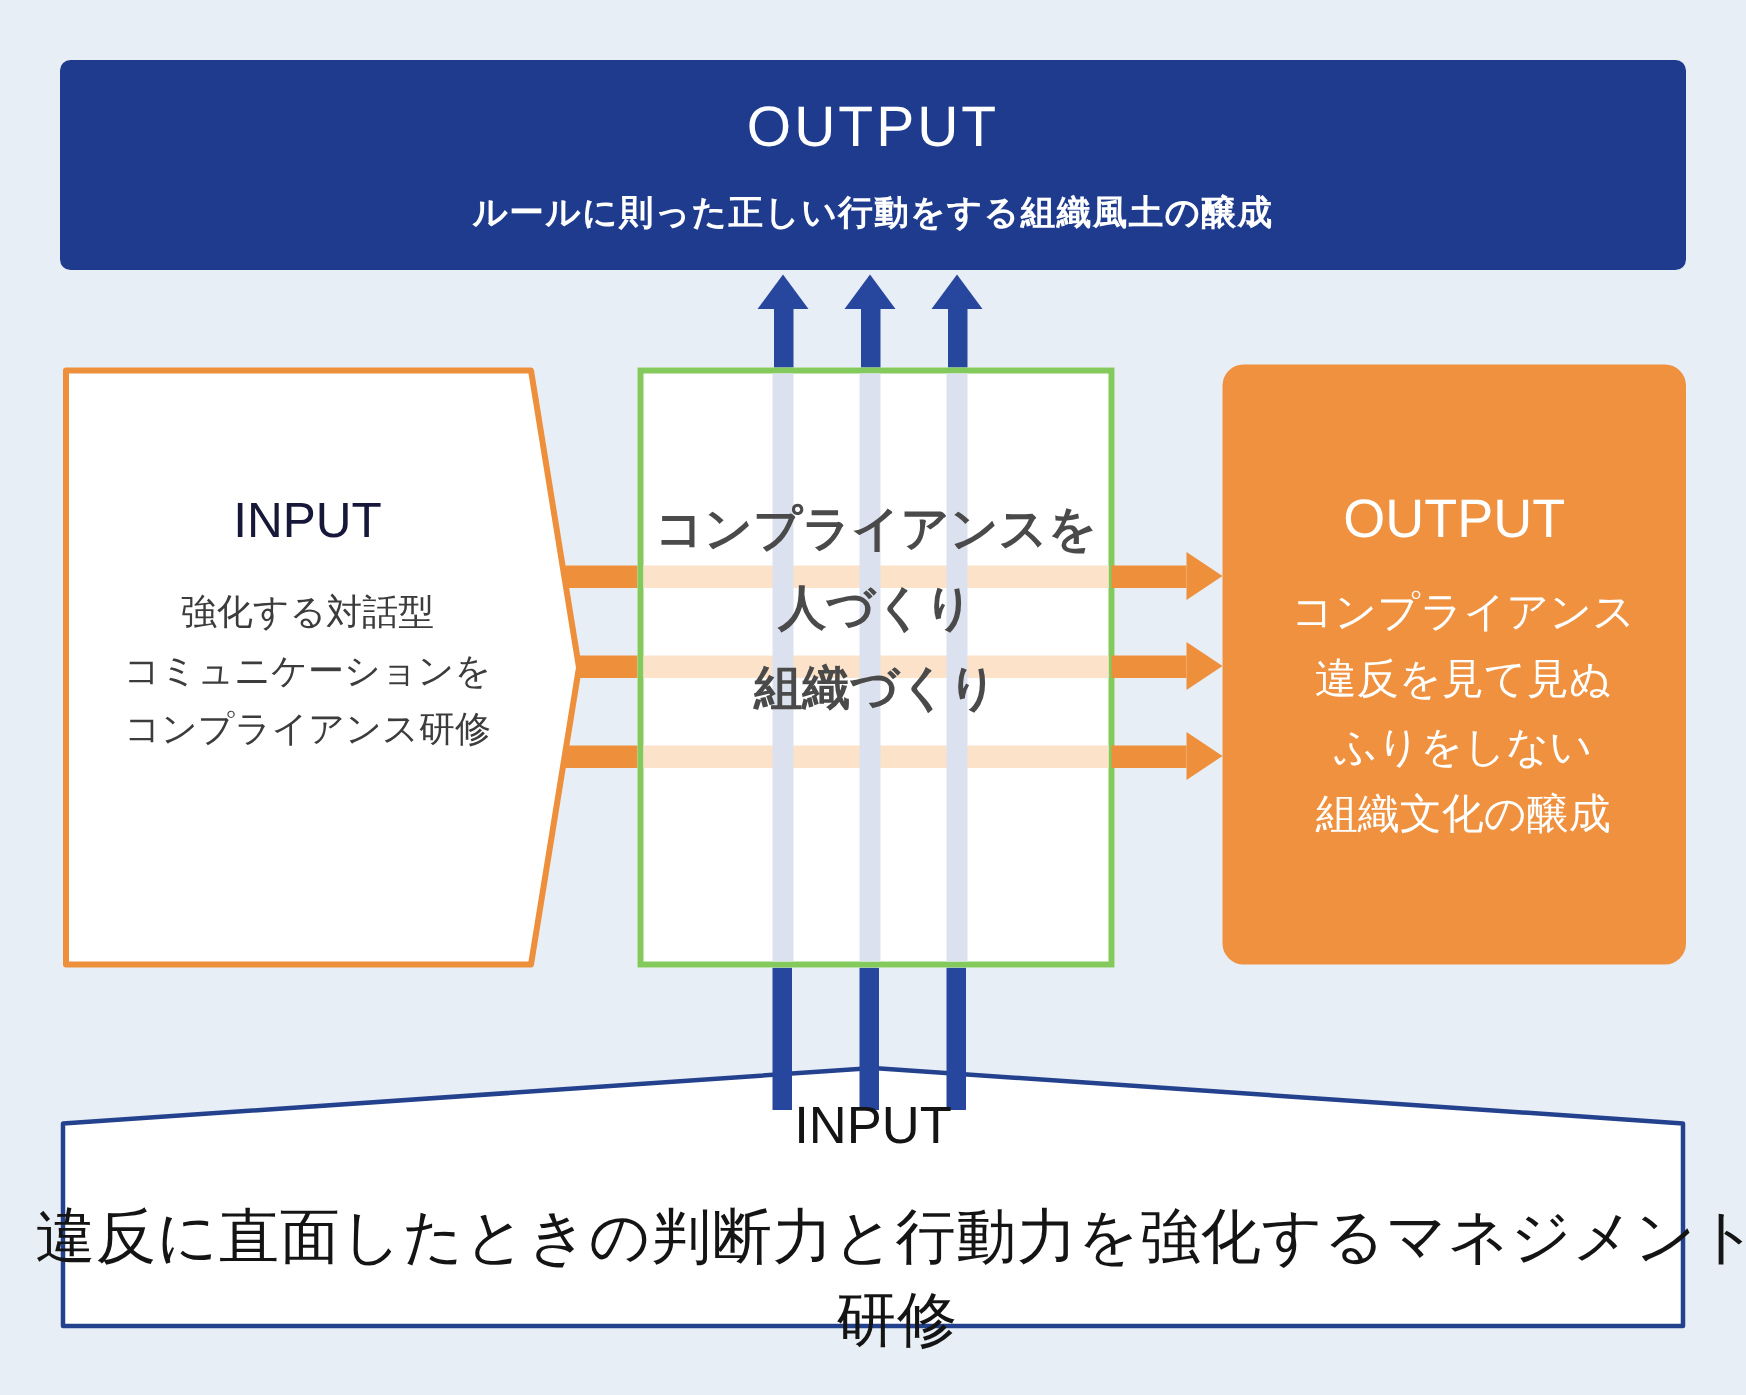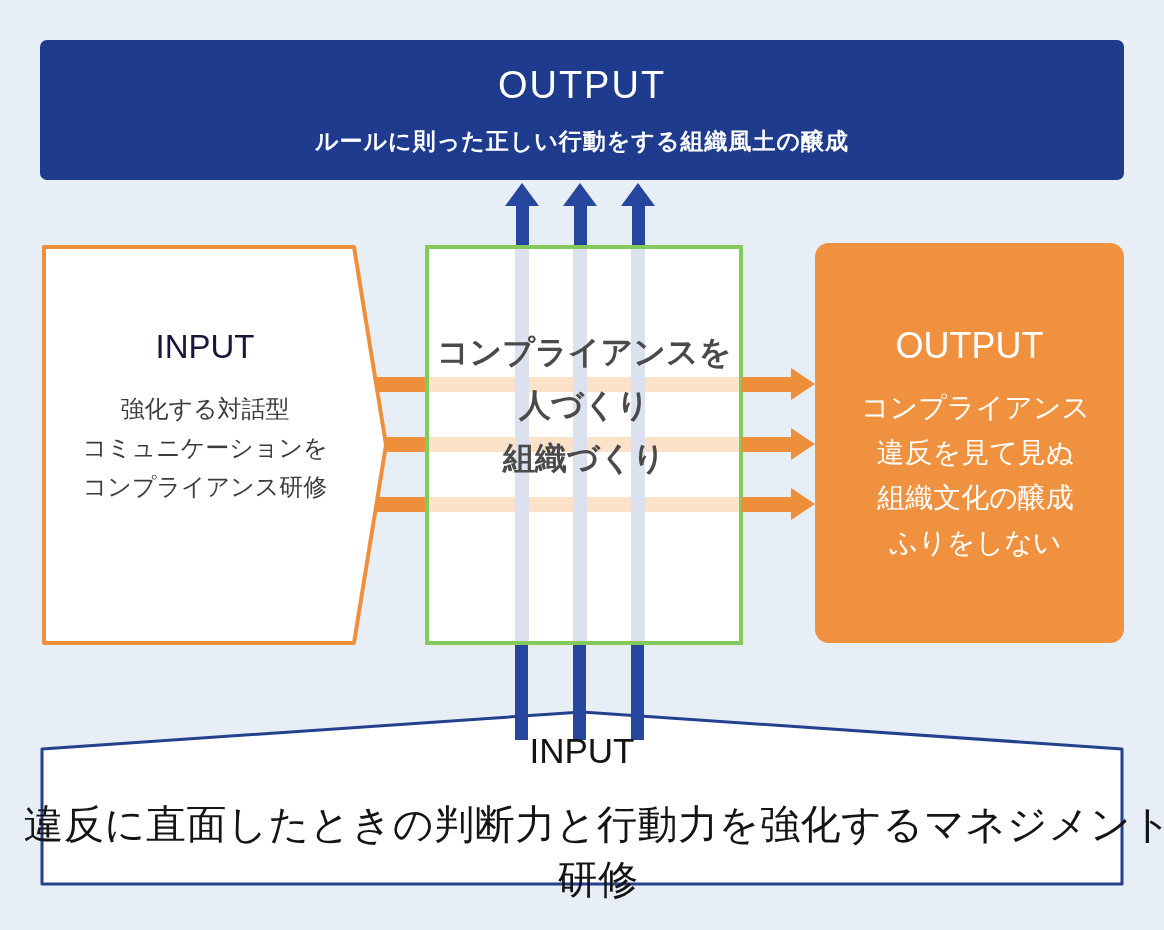--- a/index.html
+++ b/index.html
@@ -107,22 +107,22 @@
     <div>強化する対話型</div>
     <div>コミュニケーションを</div>
     <div>コンプライアンス研修</div>
   </div>
 
   <div class="abs right-box"></div>
   <div class="abs right-title">OUTPUT</div>
   <div class="abs right-body">
     <div>コンプライアンス</div>
     <div>違反を見て見ぬ</div>
+    <div>ふりをしない</div>
     <div>組織文化の醸成</div>
-    <div>ふりをしない</div>
   </div>
 
   <div class="abs right-arrow" style="top:368px">
     <div class="right-arrow-shaft"></div>
     <div class="right-arrow-head"></div>
   </div>
   <div class="abs right-arrow" style="top:428px">
     <div class="right-arrow-shaft"></div>
     <div class="right-arrow-head"></div>
   </div>

